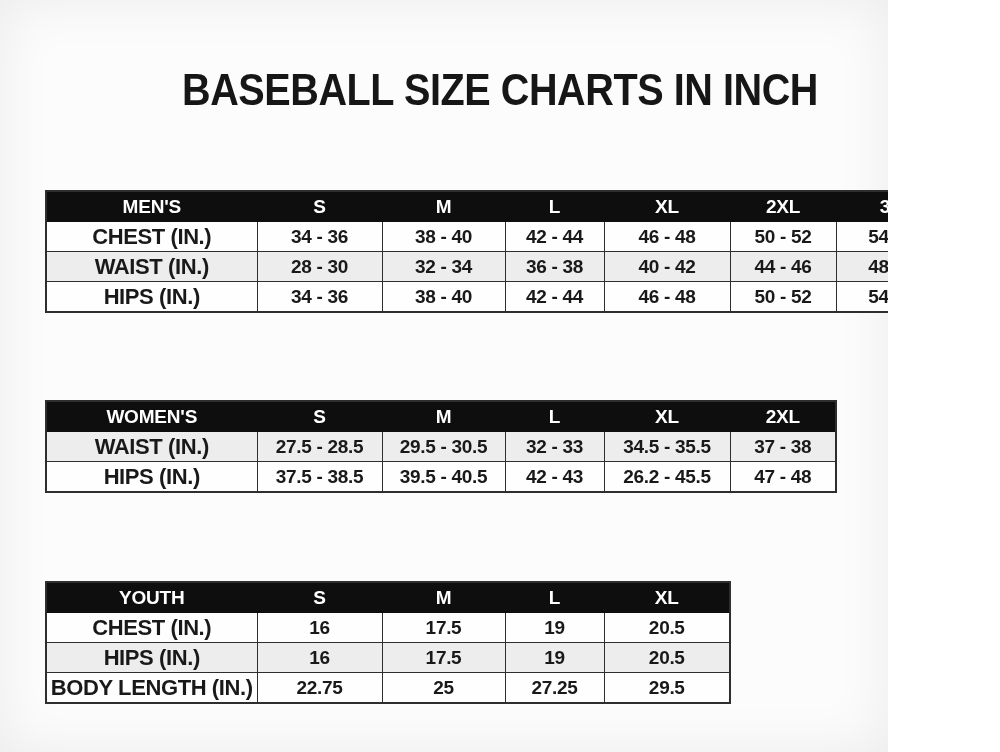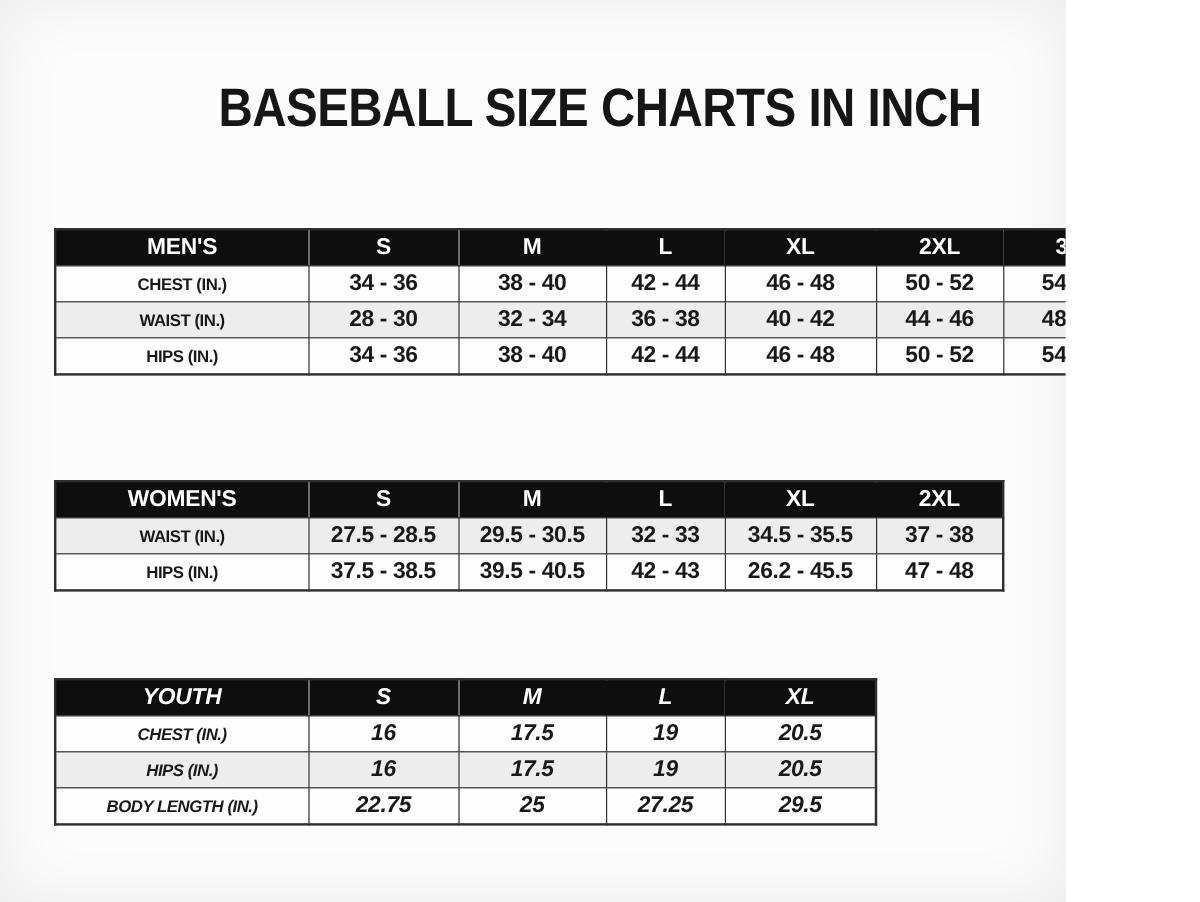--- a/index.html
+++ b/index.html
@@ -57,21 +57,21 @@
     font-size: 19px;
     letter-spacing: -0.2px;
   }
   table.size-table td {
     font-size: 19px;
     letter-spacing: -0.3px;
     color: #191919;
     background: #fefefe;
   }
   table.size-table td.row-label {
-    font-size: 14px;
+    font-size: 22px;
     letter-spacing: -0.4px;
   }
   table.size-table tr.alt td {
     background: var(--row-alt, #ededed);
   }
 </style>
 </head>
 <body>
 
 <div class="page">
@@ -158,21 +158,21 @@
         <tr>
           <td class="row-label">HIPS (IN.)</td>
           <td>37.5 - 38.5</td>
           <td>39.5 - 40.5</td>
           <td>42 - 43</td>
           <td>26.2 - 45.5</td>
           <td>47 - 48</td>
         </tr>
       </tbody>
     </table>
-  <table class="size-table" id="table-2" style="top: 565px; width: 684px; font-style: italic;">
+  <table class="size-table" id="table-2" style="top: 581px; width: 684px;">
       <colgroup>
         <col style="width: 211px;">
         <col style="width: 125px;">
         <col style="width: 123px;">
         <col style="width: 99px;">
         <col style="width: 126px;">
       </colgroup>
       <thead>
         <tr>
           <th>YOUTH</th>

